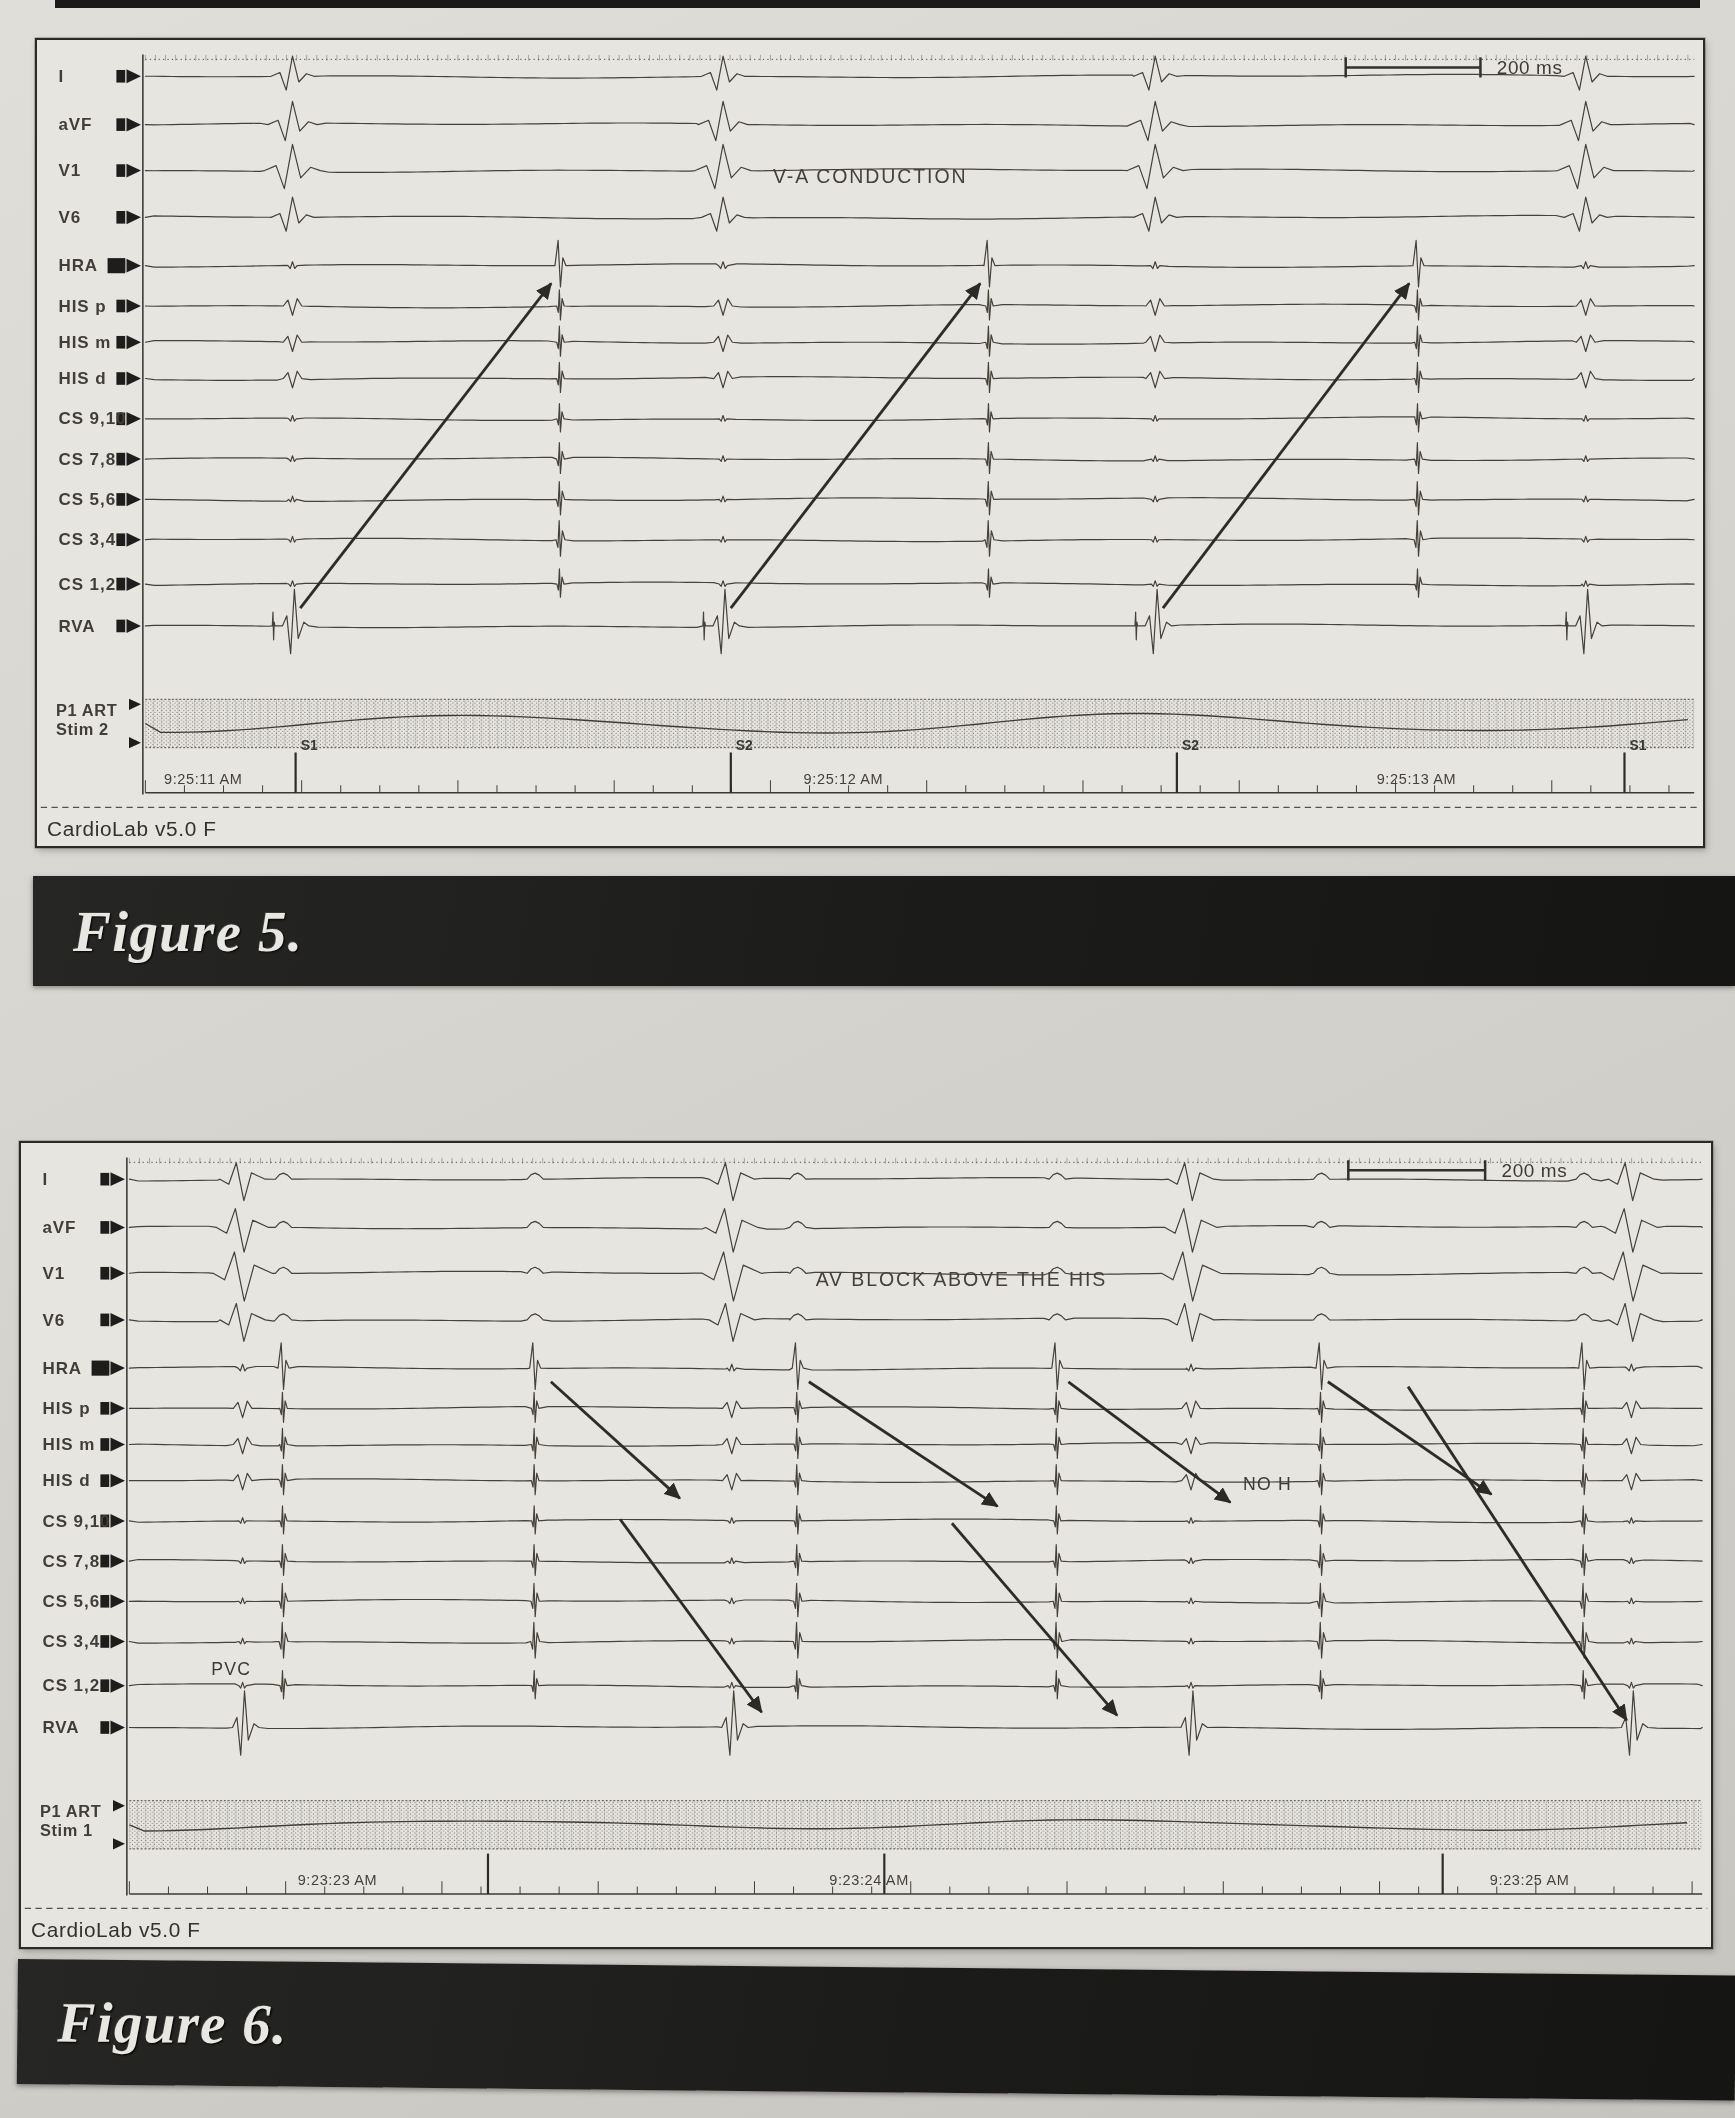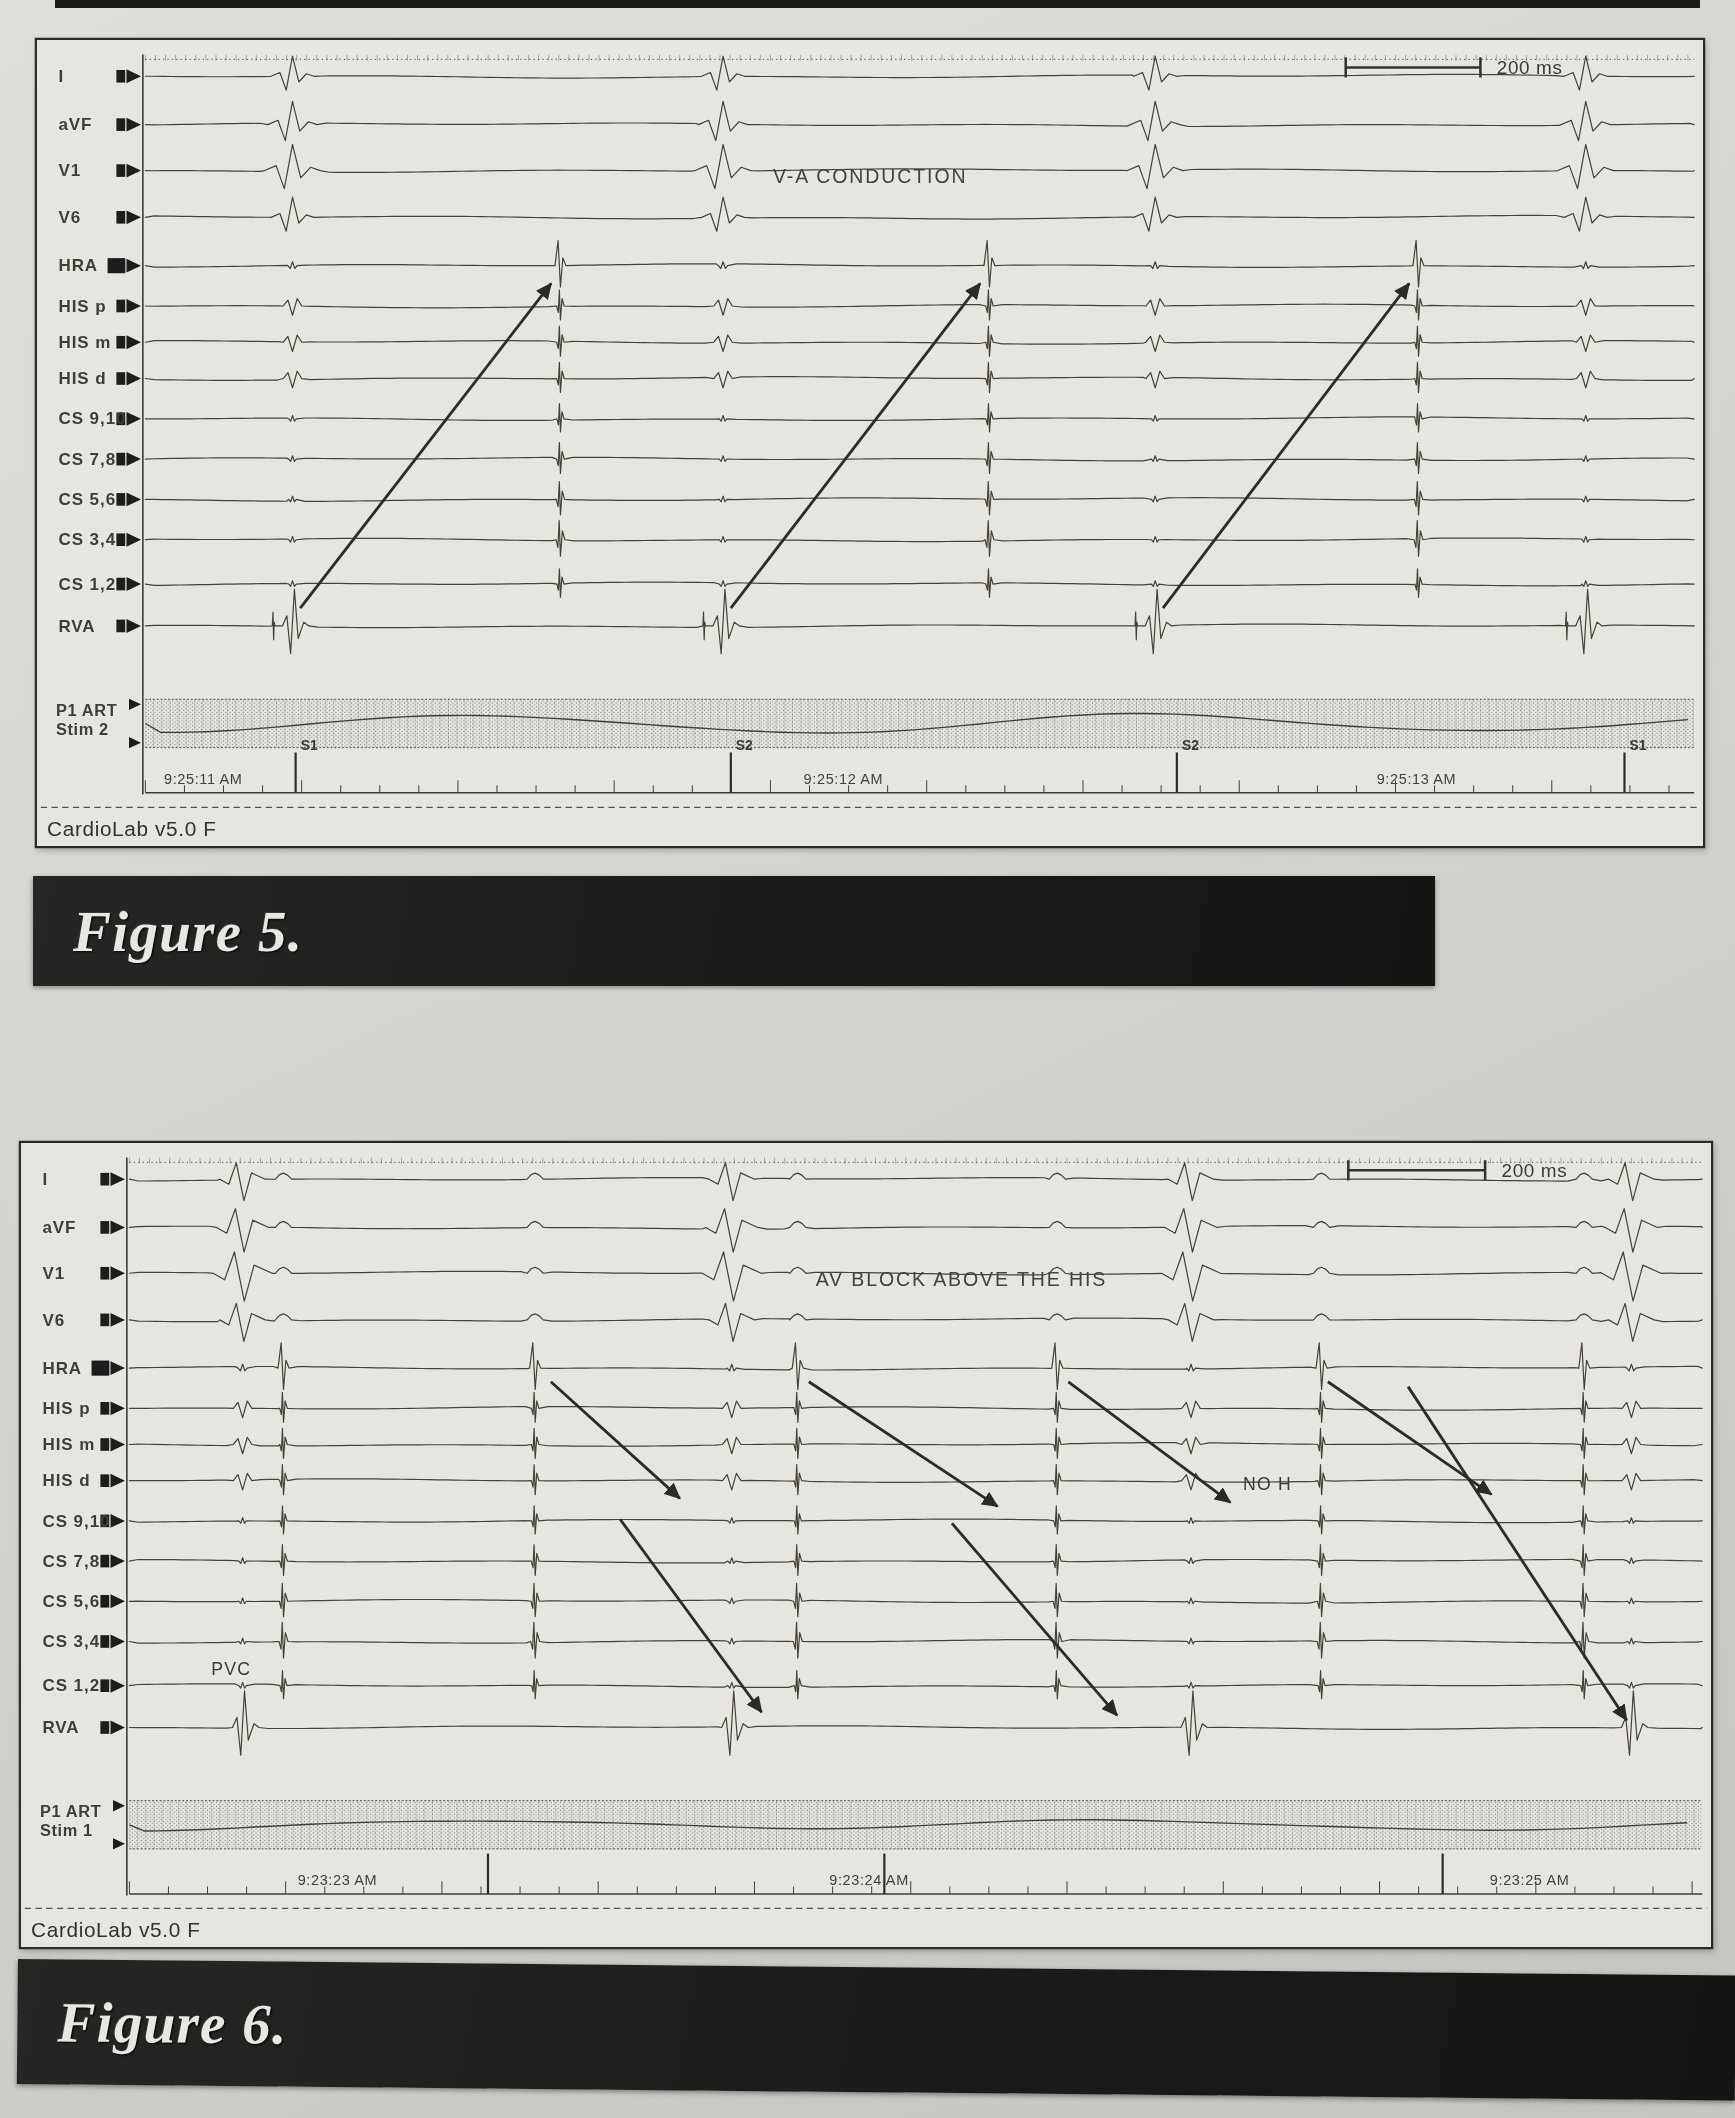--- a/index.html
+++ b/index.html
@@ -14,21 +14,21 @@
     box-shadow:1.9px 2.5px 6.3px rgba(60,58,54,.35), 0 0 0 0.6px #97958f;
   }
   #panel5{left:35px;top:38px;width:1670px;height:810px;}
   #panel6{left:19px;top:1141px;width:1694px;height:808px;}
   .panel svg{position:absolute;left:0;top:0;width:100%;height:100%;}
   .caption-bar{
     position:absolute;display:flex;align-items:center;
     background:linear-gradient(100deg,#262624 0%,#1b1b19 55%,#151513 100%);
     box-shadow:0 1.9px 5px rgba(40,38,35,.5);
   }
-  #cap5{left:33px;top:876px;width:1402px;height:110px;}
+  #cap5{left:33px;top:876px;width:1702px;height:110px;}
   #cap6{left:17.6px;top:1959px;width:1718px;height:125px;transform:rotate(0.55deg);transform-origin:left top;}
   .caption-text{
     font-family:"Liberation Serif",serif;font-style:italic;font-weight:700;font-size:57px;
     color:#e9e7e1;padding-left:40px;letter-spacing:1.3px;
     text-shadow:1.3px 1.3px 1.9px rgba(0,0,0,.85), -0.6px -0.6px 0 rgba(255,255,255,.12);
   }
   
   text{user-select:none;}
   .ch-label{font:700 27px "Liberation Sans",sans-serif;fill:#413e38;letter-spacing:1.5px;}
   .annot{font:400 31px "Liberation Sans",sans-serif;fill:#45423c;letter-spacing:3px;}

